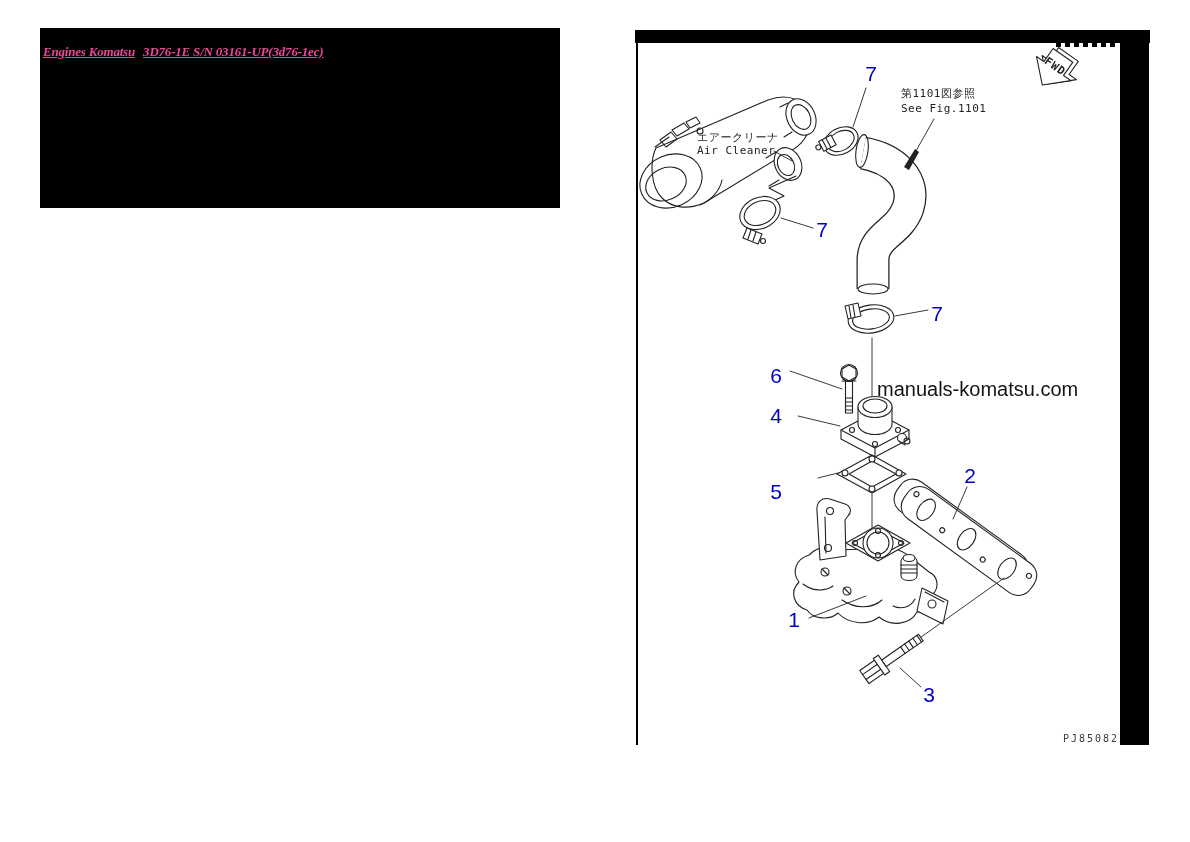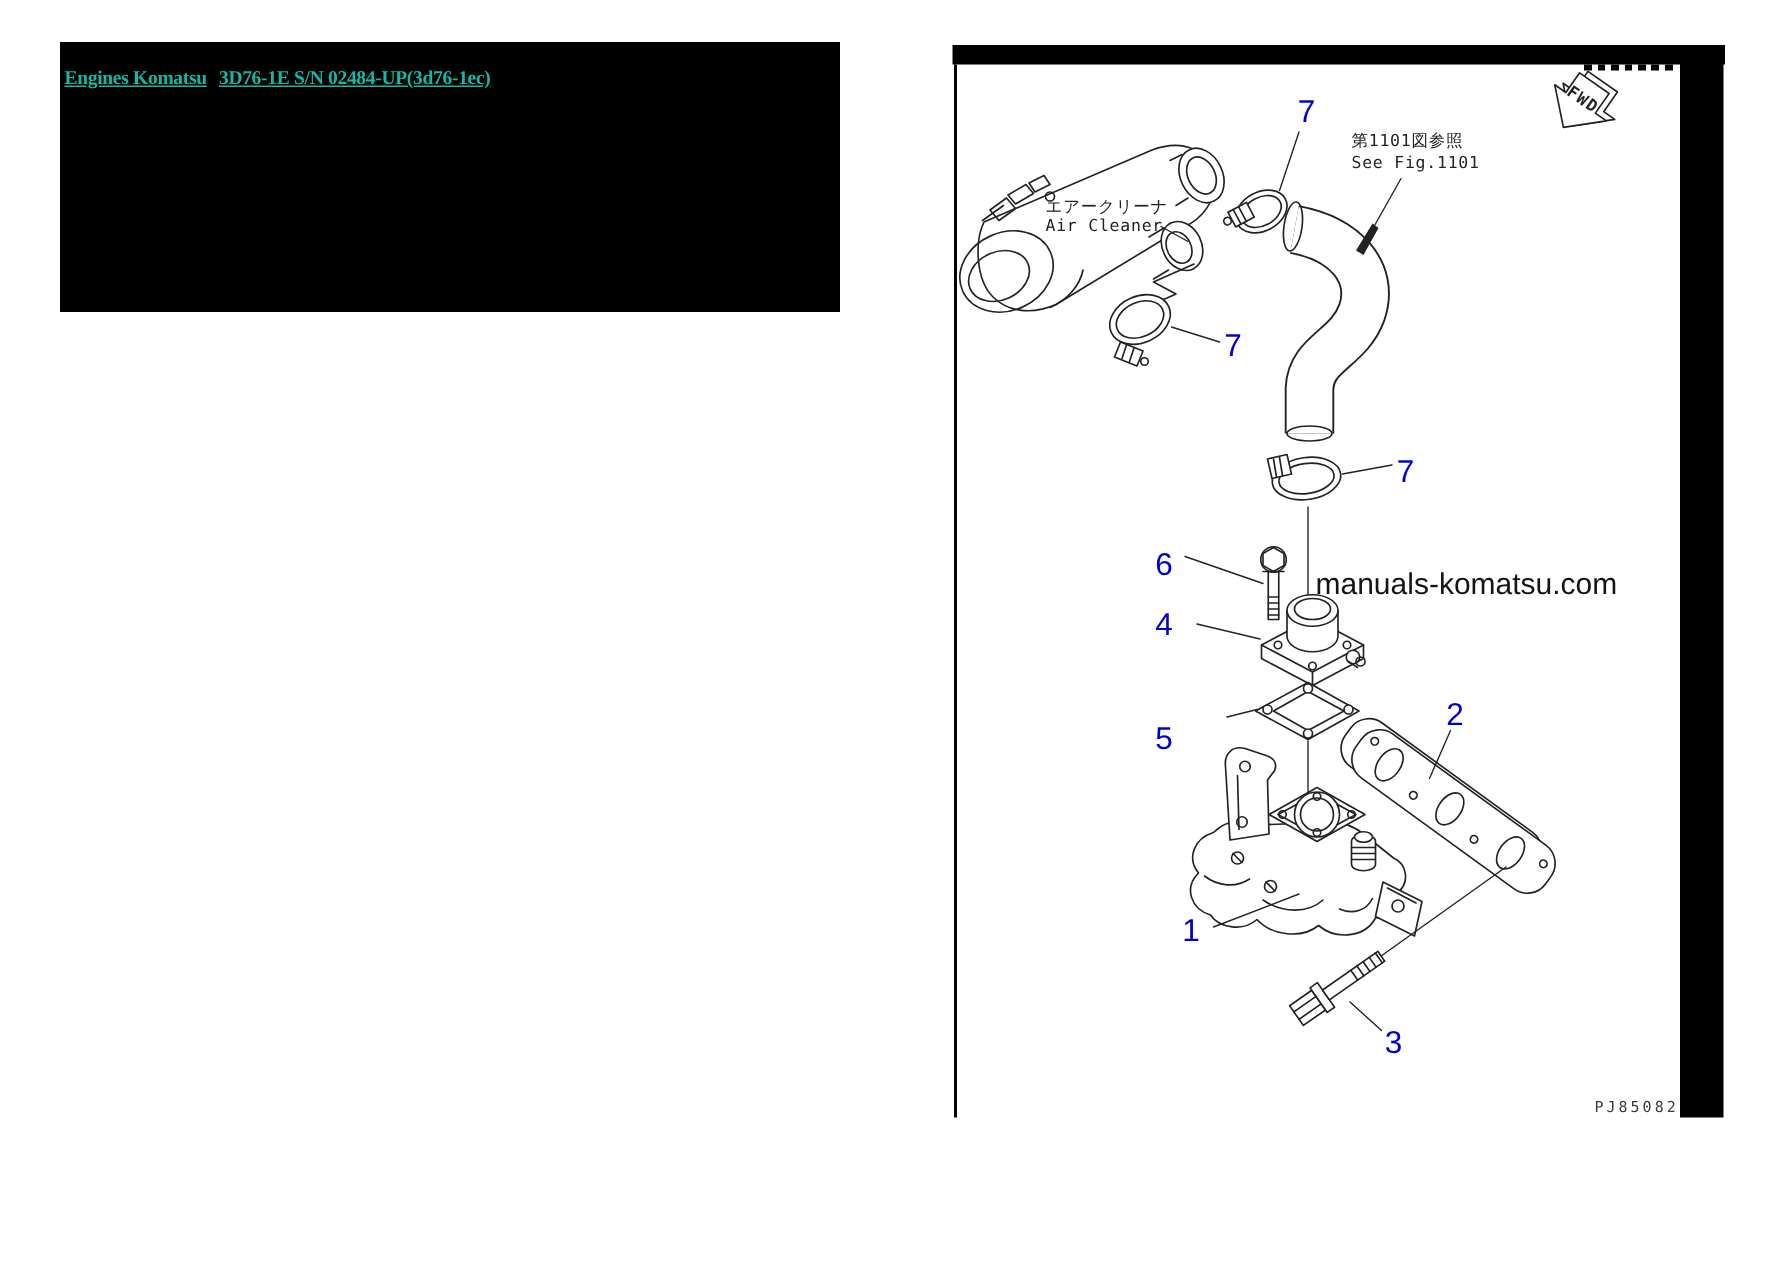--- a/index.html
+++ b/index.html
@@ -6,21 +6,21 @@
   body{
     width:1190px;height:842px;background:#ffffff;position:relative;overflow:hidden;
     font-family:"Liberation Sans",sans-serif;
   }
   
   .banner{position:absolute;left:40px;top:28px;width:520px;height:180px;background:#000;}
   .banner-links{
     position:absolute;left:3px;top:16px;white-space:nowrap;
     font-family:"Liberation Serif",serif;font-weight:bold;font-size:13px;letter-spacing:-0.2px;
   }
-  .banner-links a{color:#14b8a6;text-decoration:underline;cursor:pointer;}
+  .banner-links a{color:#ec4899;text-decoration:underline;cursor:pointer;font-style:italic;}
   .banner-links a + a{margin-left:5px;}
 
   
   .panel-topbar{position:absolute;left:635px;top:30px;width:515px;height:13px;background:#000;}
   .panel-rightbar{position:absolute;left:1120px;top:30px;width:29px;height:715px;background:#000;}
   .panel-leftline{position:absolute;left:636px;top:43px;width:2px;height:702px;background:#000;}
   .panel-dashes{
     position:absolute;left:1056px;top:43px;width:62px;height:4px;
     background:repeating-linear-gradient(90deg,#000 0 5px,transparent 5px 9px);
   }
@@ -41,21 +41,21 @@
   .wm{fill:#141414;font-family:"Liberation Sans",sans-serif;font-size:20px;}
   .fwdtxt{fill:#222;font-family:"DejaVu Sans Mono",monospace;font-size:11px;font-weight:bold;
     text-anchor:middle;letter-spacing:1px;}
 </style>
 </head>
 <body>
 
 <div class="banner">
   <div class="banner-links">
     <a>Engines Komatsu</a>
-    <a>3D76-1E S/N 02484-UP(3d76-1ec)</a>
+    <a>3D76-1E S/N 03161-UP(3d76-1ec)</a>
   </div>
 </div>
 
 <div class="panel-topbar"></div>
 <div class="panel-rightbar"></div>
 <div class="panel-leftline"></div>
 <div class="panel-dashes"></div>
 <div class="plate-code">PJ85082</div>
 
 <svg class="diagram" viewBox="0 0 1190 842" xmlns="http://www.w3.org/2000/svg">

